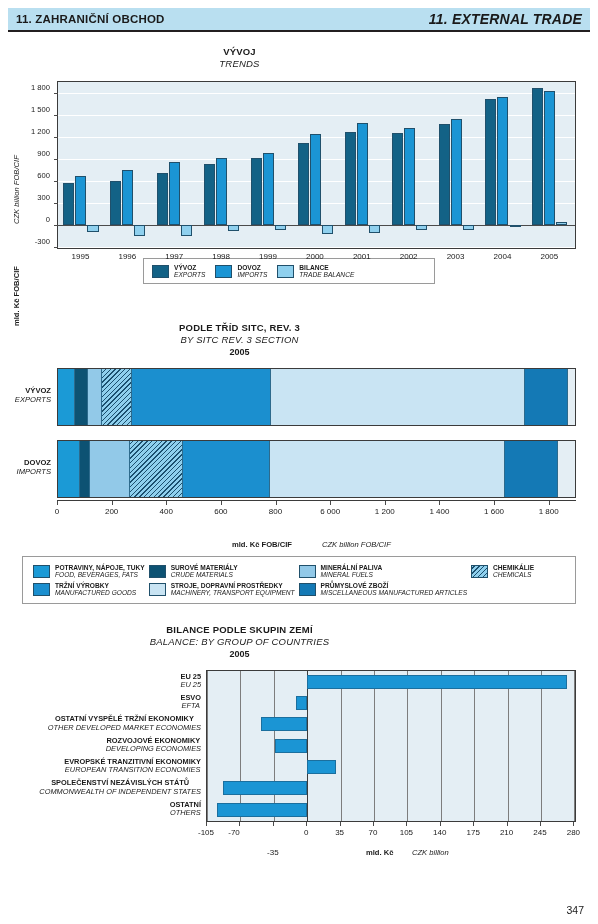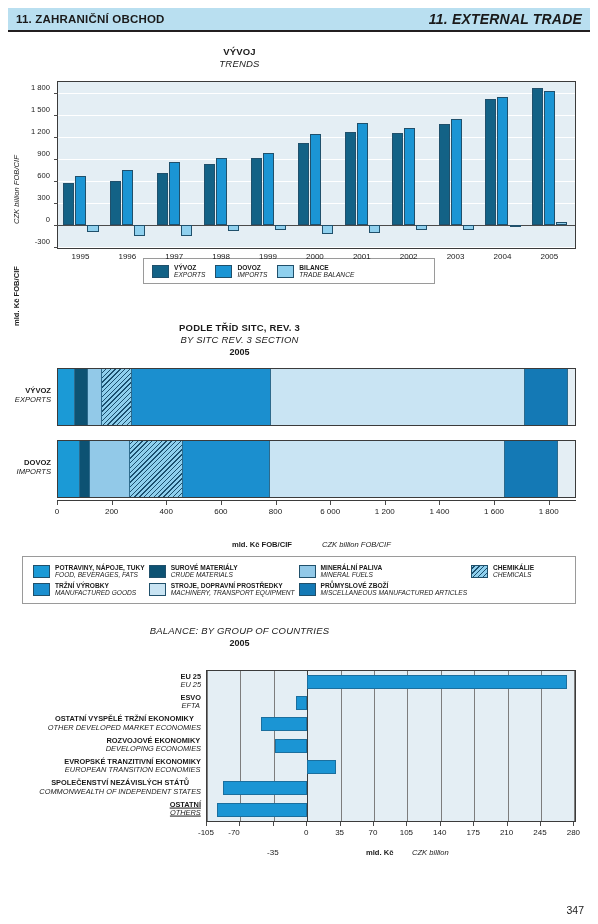--- a/index.html
+++ b/index.html
@@ -348,20 +348,21 @@
       <div class="c2-xlab" style="left: 384.789px; top: 189px;">1 200</div>
       <div class="c2-xtick" style="left: 439.421px; top: 183px;"></div>
       <div class="c2-xlab" style="left: 439.421px; top: 189px;">1 400</div>
       <div class="c2-xtick" style="left: 494.053px; top: 183px;"></div>
       <div class="c2-xlab" style="left: 494.053px; top: 189px;">1 600</div>
       <div class="c2-xtick" style="left: 548.684px; top: 183px;"></div>
       <div class="c2-xlab" style="left: 548.684px; top: 189px;">1 800</div>
     </div>
 
   <div class="ctitle" style="top:624px;">
+    <div class="t1">BILANCE PODLE SKUPIN ZEMÍ</div>
     <div class="t2">BALANCE: BY GROUP OF COUNTRIES</div>
     <div class="t3">2005</div>
   </div>
 
   <div id="chart3">
     <div class="c3-plot" id="c3plot">
         <div class="c3-vg" style="left: 0px;"></div>
         <div class="c3-vg" style="left: 33.4px;"></div>
         <div class="c3-vg" style="left: 66.8px;"></div>
         <div class="c3-vg" style="left: 133.6px;"></div>
@@ -400,21 +401,21 @@
         <div class="b">DEVELOPING ECONOMIES</div>
       </div>
       <div class="c3-rowlab" style="top: 167.386px; right: 397px;">
         <div class="a">SPOLEČENSTVÍ NEZÁVISLÝCH STÁTŮ</div>
         <div class="b">COMMONWEALTH OF INDEPENDENT STATES</div>
       </div>
       <div class="c3-rowlab" style="top: 146.043px; right: 397px;">
         <div class="a">EVROPSKÉ TRANZITIVNÍ EKONOMIKY</div>
         <div class="b">EUROPEAN TRANSITION ECONOMIES</div>
       </div>
-      <div class="c3-rowlab" style="top: 188.729px; right: 397px; text-decoration: underline;">
+      <div class="c3-rowlab" style="top: 188.729px; right: 397px;">
         <div class="a">OSTATNÍ</div>
         <div class="b">OTHERS</div>
       </div>
       <div class="c3-tick" style="left: 206px; top: 202px;"></div>
       <div class="c3-xlab" style="left: 206px; top: 208px;">-105</div>
       <div class="c3-tick" style="left: 239.4px; top: 202px;"></div>
       <div class="c3-xlab" style="left: 234px; top: 208px;">-70</div>
       <div class="c3-tick" style="left: 272.8px; top: 202px;"></div>
       <div class="c3-xlab" style="left: 272.8px; top: 208px; margin-top: 20px;">-35</div>
       <div class="c3-tick" style="left: 306.2px; top: 202px;"></div>

